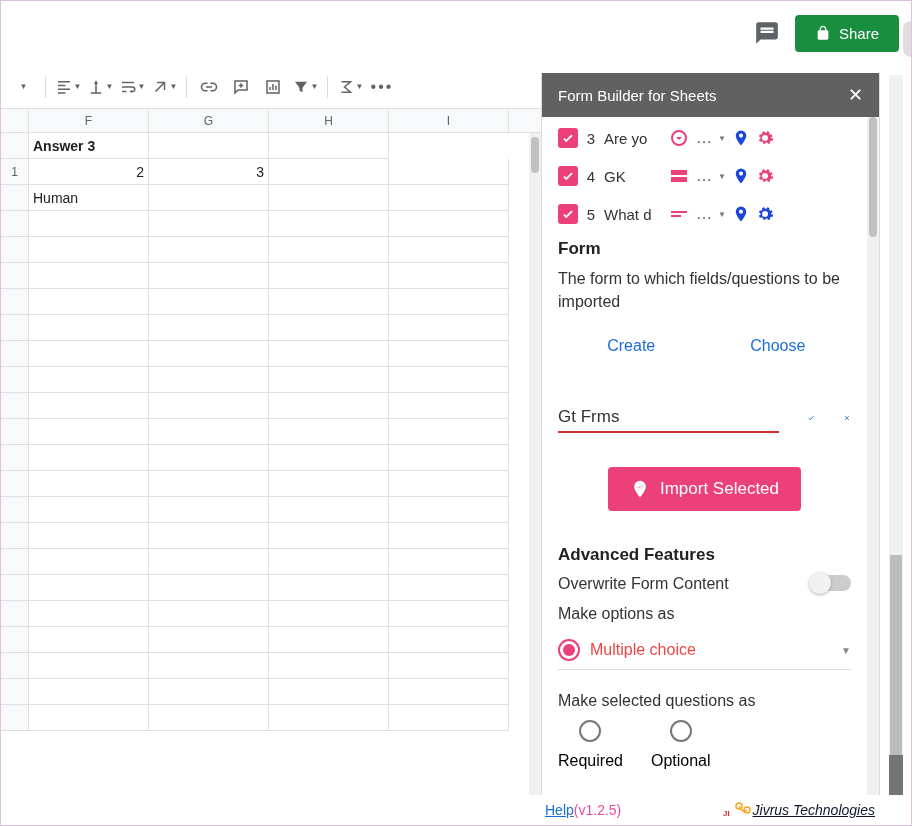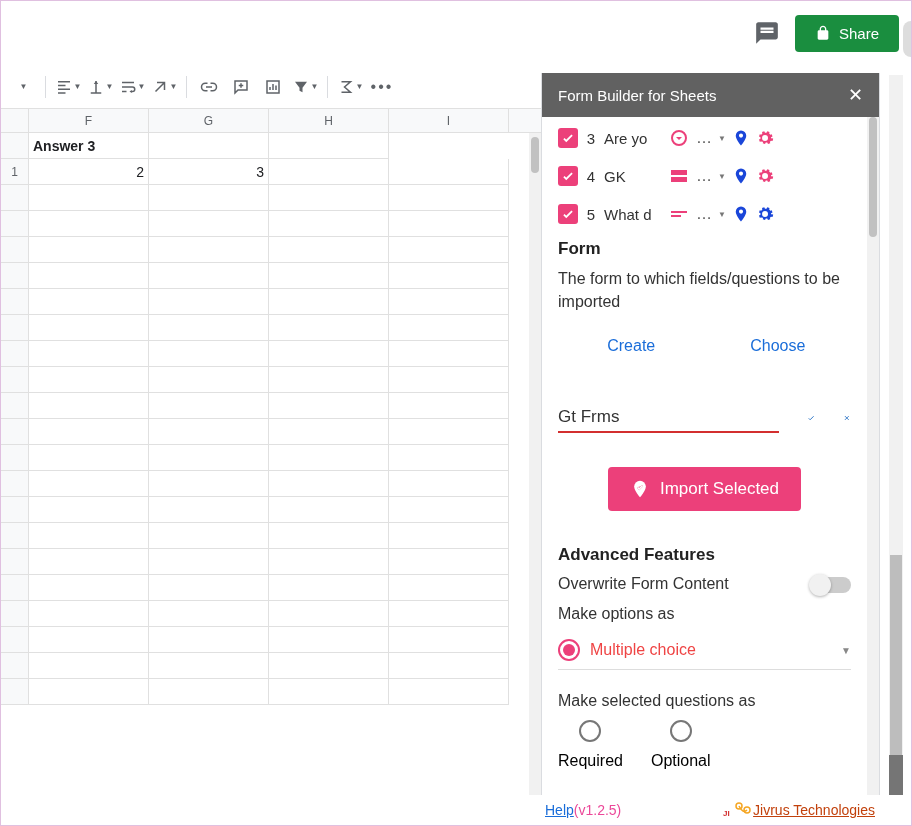--- a/index.html
+++ b/index.html
@@ -49,41 +49,41 @@
 .section-title { font-size: 17px; font-weight: 700; color: #222; margin-top: 6px; }
 .section-desc { font-size: 16px; color: #333; margin-top: 8px; line-height: 1.45; }
 .tabrow { display: flex; margin-top: 16px; }
 .tab { flex: 1; text-align: center; font-size: 16px; color: #1a6dd9; padding: 8px 0; cursor: pointer; }
 .input-row { display: flex; align-items: center; gap: 28px; margin-top: 40px; }
 .text-input { flex: 1; border: none; border-bottom: 2px solid #d32f2f; font-size: 17px; padding: 4px 0; outline: none; color: #333; }
 .chk-confirm { color: #1565c0; cursor: pointer; }
 .chk-cancel { color: #1565c0; cursor: pointer; }
 .import-btn { background: #ec407a; color: #fff; border: none; border-radius: 4px; padding: 12px 22px; font-size: 17px; display: flex; align-items: center; gap: 10px; margin: 34px auto 0; cursor: pointer; }
 .adv-title { font-size: 17px; font-weight: 700; color: #222; margin-top: 34px; }
-.adv-row { display: flex; align-items: flex-end; justify-content: space-between; margin-top: 10px; font-size: 16px; color: #333; }
+.adv-row { display: flex; align-items: flex-start; justify-content: space-between; margin-top: 10px; font-size: 16px; color: #333; }
 .toggle { width: 40px; height: 16px; background: #ccc; border-radius: 10px; position: relative; cursor: pointer; }
 .toggle::after { content: ''; position: absolute; left: -2px; top: -3px; width: 22px; height: 22px; background: #f1f1f1; border-radius: 50%; box-shadow: 0 1px 3px rgba(0,0,0,0.3); }
 .select-row { display: flex; align-items: center; gap: 10px; margin-top: 8px; padding: 8px 0; border-bottom: 1px solid #ddd; }
 .radio-sel { width: 22px; height: 22px; border: 2px solid #ec407a; border-radius: 50%; display: flex; align-items: center; justify-content: center; }
 .radio-sel::after { content: ''; width: 12px; height: 12px; background: #ec407a; border-radius: 50%; }
 .sel-down { margin-left: auto; font-size: 10px; color: #888; }
 .radio-group { display: flex; gap: 28px; margin-top: 10px; }
 .radio-opt { display: flex; align-items: center; gap: 10px; cursor: pointer; flex-direction: column; }
 .radio-empty { width: 22px; height: 22px; border: 2px solid #777; border-radius: 50%; }
 
 .side-rail { width: 32px; background: #fff; border-left: 1px solid #dadce0; display: flex; flex-direction: column; align-items: center; }
 .side-rail-sb { flex: 1; width: 14px; margin-top: 2px; background: #f1f1f1; position: relative; }
 .side-rail-thumb { position: absolute; bottom: 40px; left: 1px; width: 12px; height: 200px; background: #bdbdbd; }
 .side-rail-thumb2 { position: absolute; bottom: 0; left: 0; width: 14px; height: 40px; background: #757575; }
 
 .footer { position: absolute; bottom: 0; left: 540px; right: 32px; height: 30px; display: flex; align-items: center; font-size: 14px; padding: 0 4px; gap: 0; }
 .footer .help { color: #1a6dd9; text-decoration: underline; cursor: pointer; }
 .footer .ver { color: #ec4899; }
 .footer .spacer { flex: 1; }
-.footer .jivrus { color: #c2410c; text-decoration: underline; cursor: pointer; }
+.footer .jivrus { color: #0f172a; text-decoration: underline; cursor: pointer; font-style: italic; }
 .logo-mini { width: 30px; height: 20px; }
 </style>
 </head>
 <body>
 
 <div class="topbar">
   <div class="comment-btn">
     <svg width="26" height="26" viewBox="0 0 24 24">
         <path fill="#5f6368" d="M20 2H4c-1.1 0-2 .9-2 2v18l4-4h14c1.1 0 2-.9 2-2V4c0-1.1-.9-2-2-2zm-2 10H6V10h12v2zm0-3H6V7h12v2z"></path>
       </svg>
@@ -181,20 +181,27 @@
     <div class="row">
       <div class="rowhead"></div>
       <div class="cell bold">Answer 3</div>
       <div class="cell"></div>
       <div class="cell"></div>
     </div>
     <div class="row">
       <div class="rowhead">1</div>
       <div class="cell right">2</div>
       <div class="cell right">3</div>
+      <div class="cell"></div>
+      <div class="cell"></div>
+    </div>
+    <div class="row">
+      <div class="rowhead"></div>
+      <div class="cell">Human</div>
+      <div class="cell"></div>
       <div class="cell"></div>
       <div class="cell"></div>
     </div>
 
     <div class="row">
         <div class="rowhead"></div>
         <div class="cell"></div>
         <div class="cell"></div>
         <div class="cell"></div>
         <div class="cell"></div>

